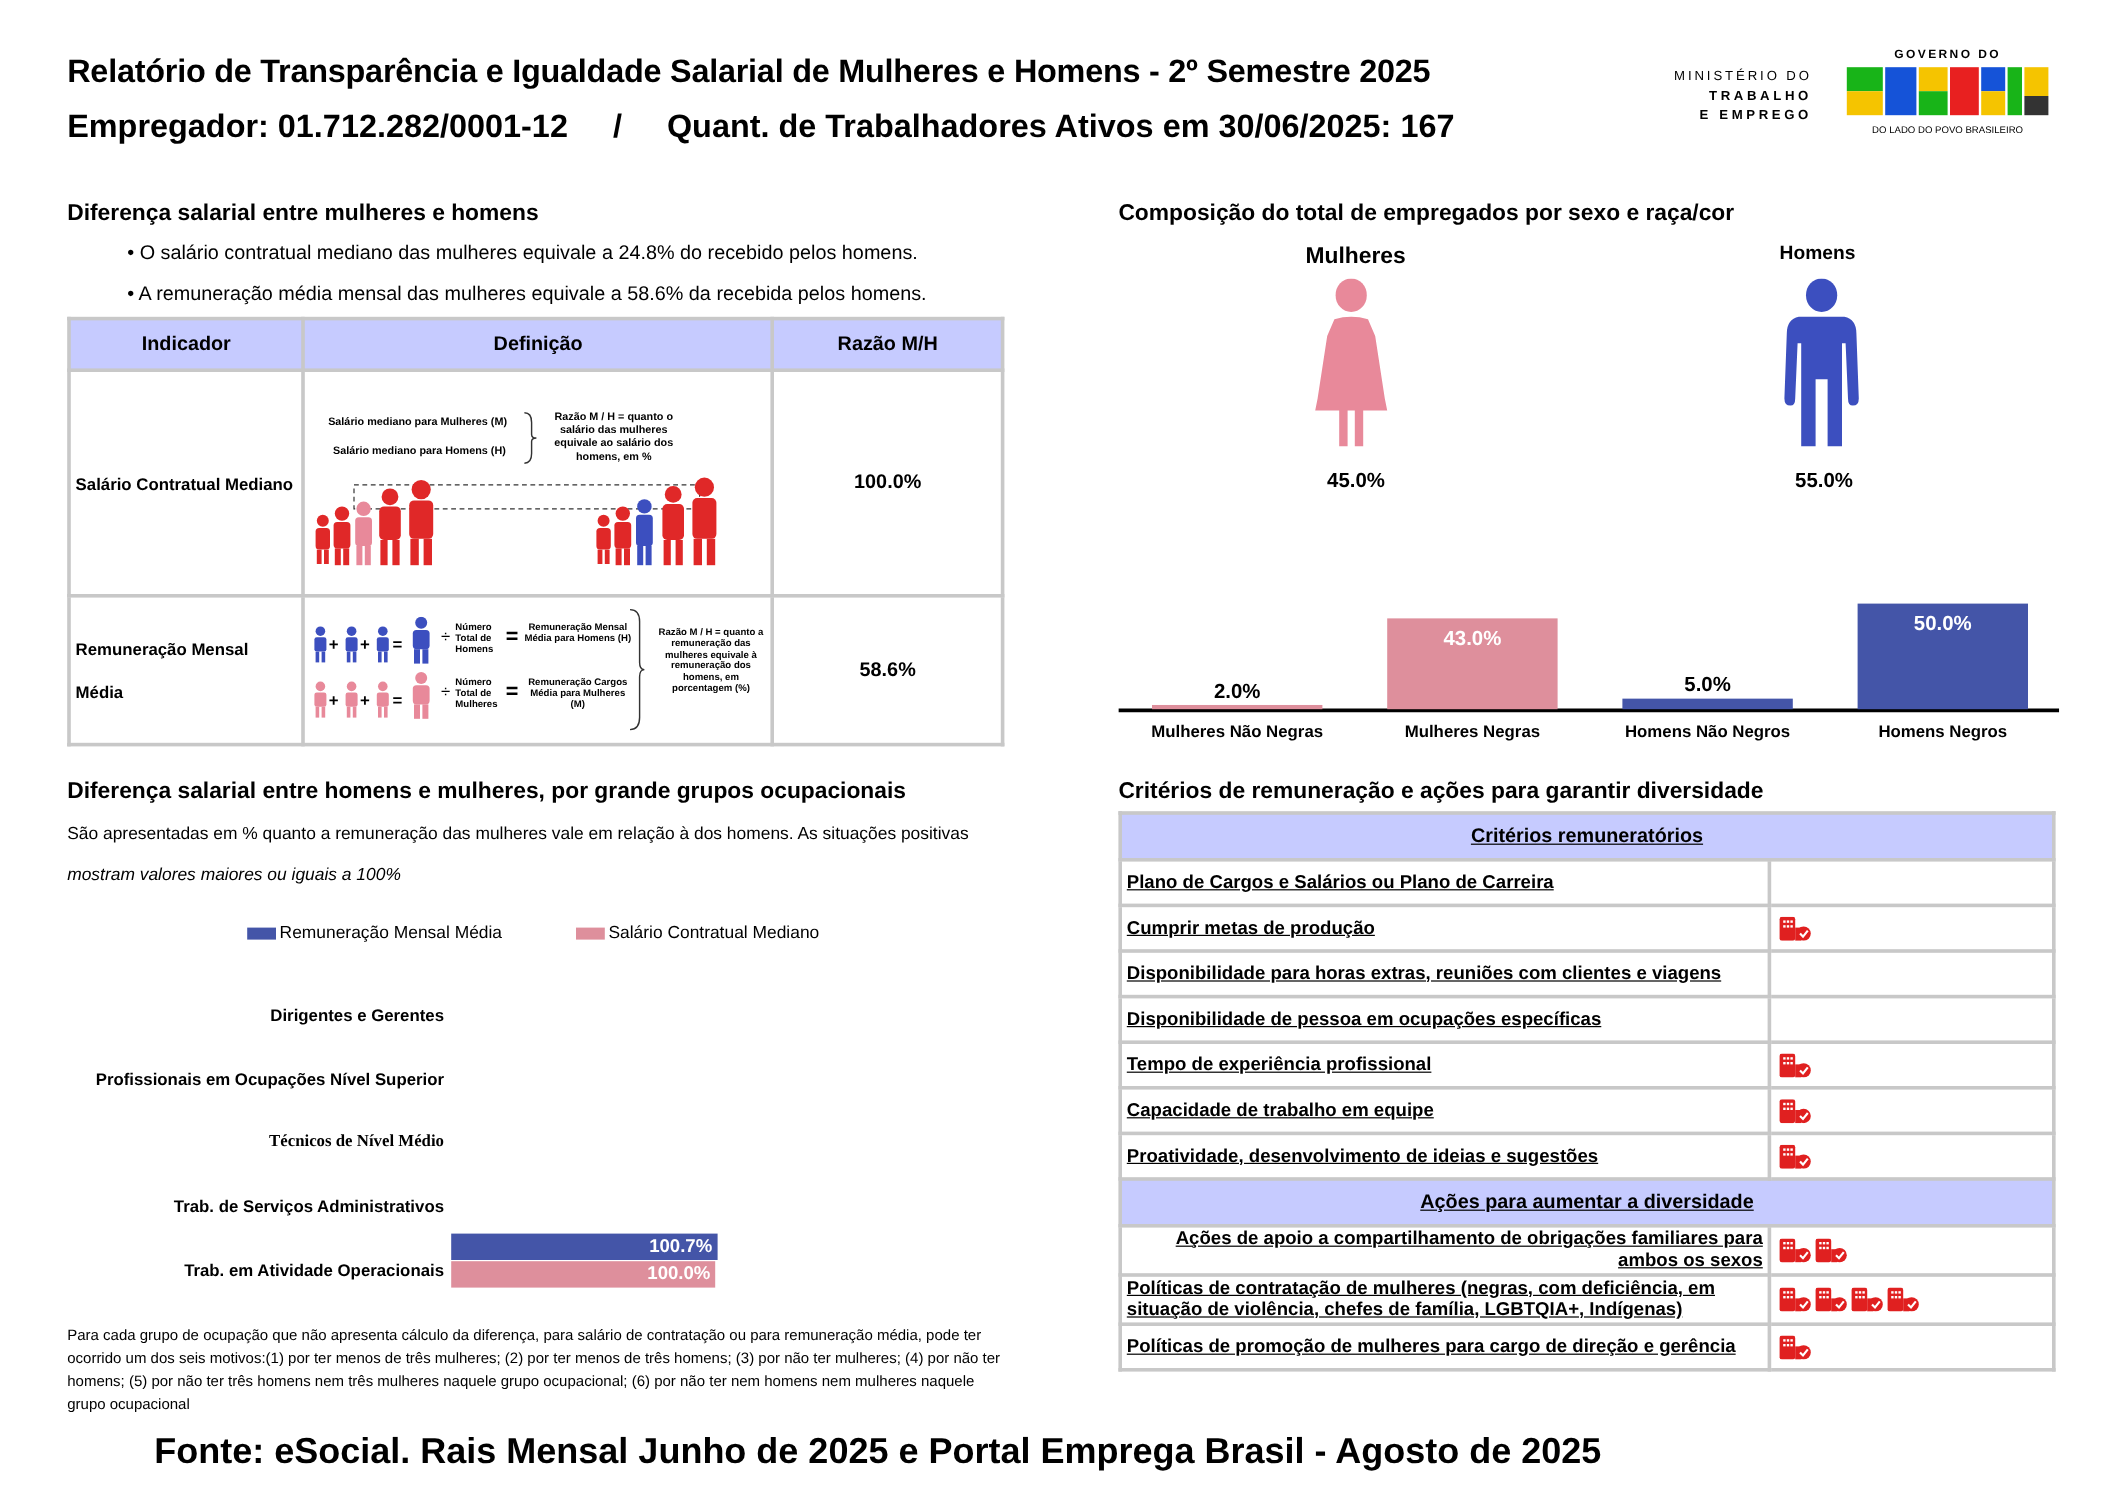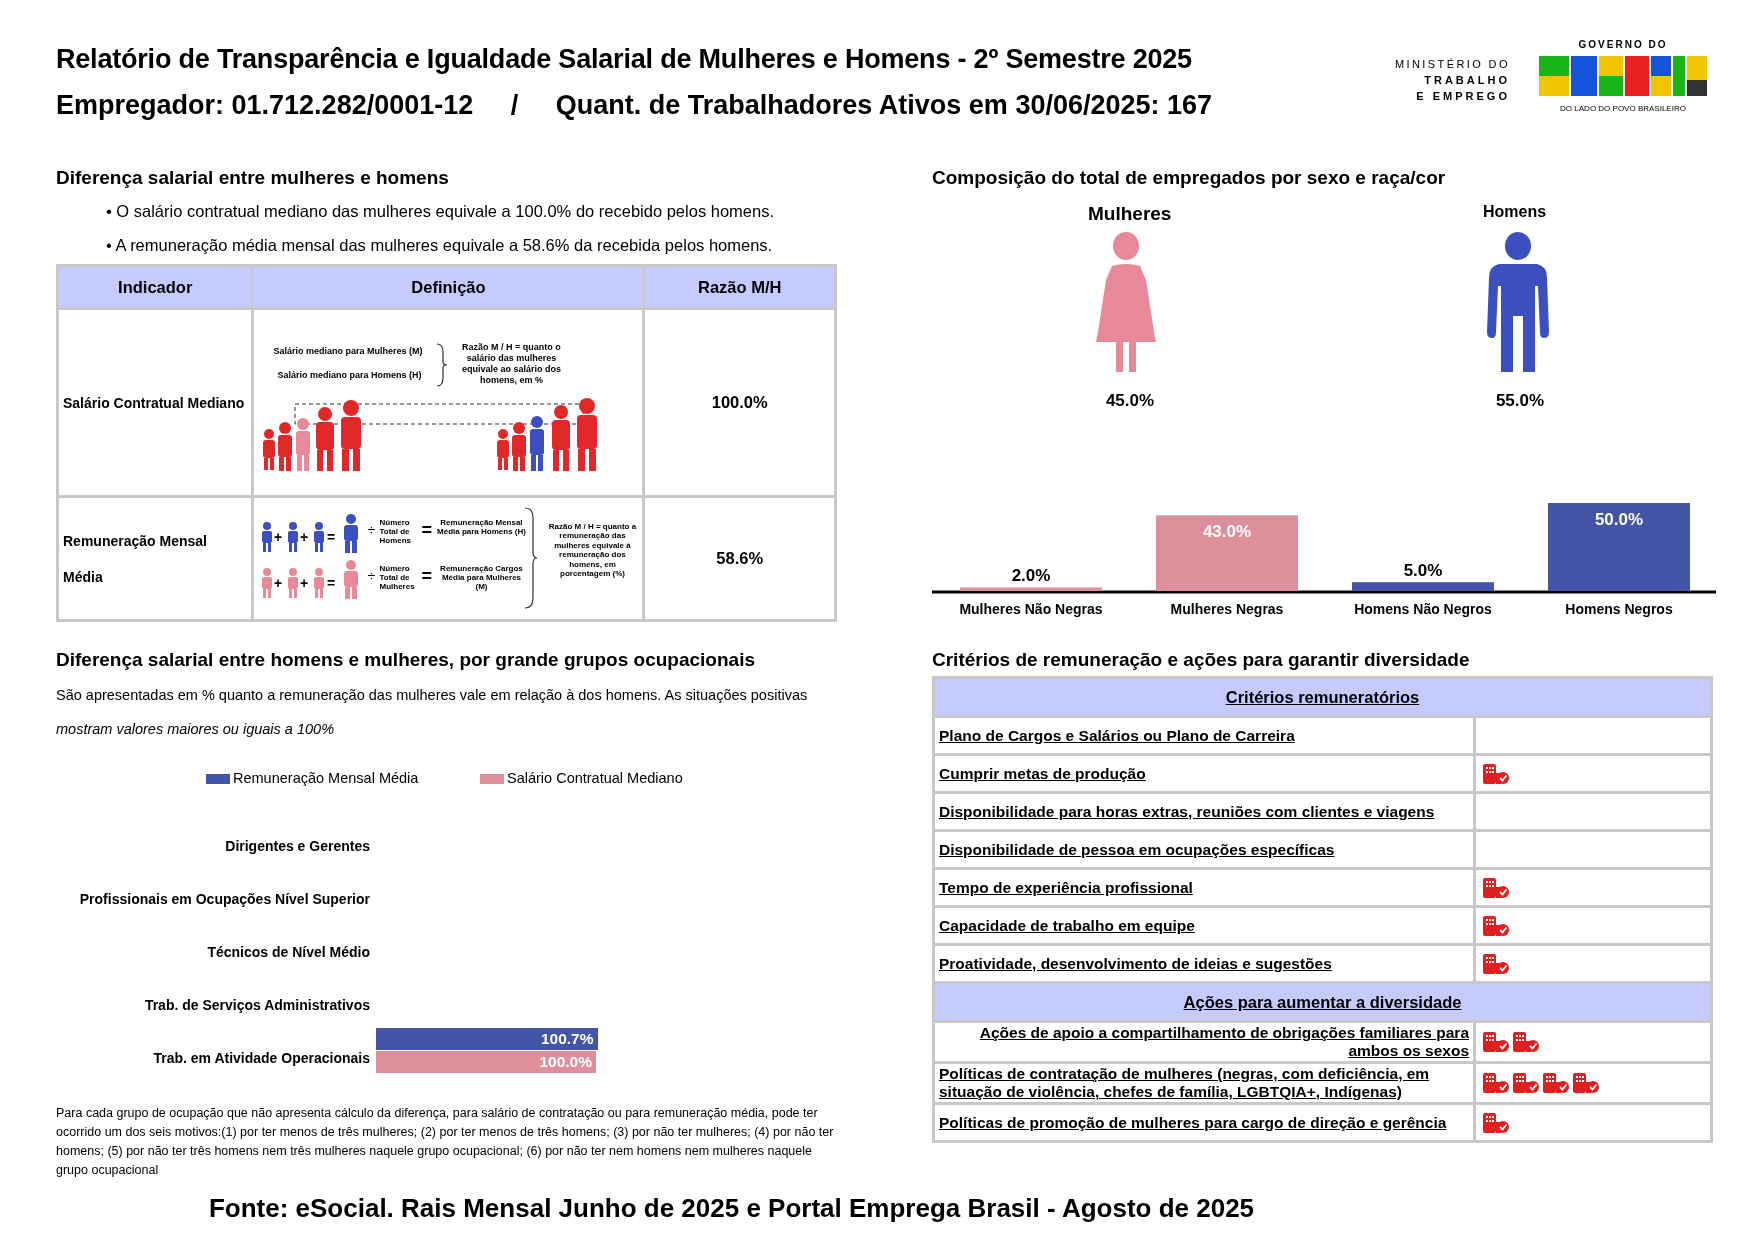--- a/index.html
+++ b/index.html
@@ -19,21 +19,21 @@
   table.ind td.val{font-size:16.5px;font-weight:bold;text-align:center;width:190px;}
   table.crit{border-collapse:collapse;position:absolute;left:932px;top:676px;width:781px;}
   table.crit td{border:3px solid #c8c8c8;font-size:15.5px;font-weight:bold;padding:0 4px;height:35px;text-decoration:underline;}
   table.crit td.hdr{background:#c6cbff;text-align:center;font-size:16.5px;height:36px;}
   table.crit td.ic{width:224px;padding-left:6px;}
   .bldg{display:inline-block;vertical-align:middle;margin-right:2px;}
   .legend{font-size:14.5px;}
   .sw{display:inline-block;width:24px;height:10px;vertical-align:middle;margin-right:3px;}
   .occ{font-size:14px;font-weight:bold;text-align:right;width:320px;left:50px;}
   .note{left:56px;top:1104px;width:790px;font-size:12.5px;line-height:19px;}
-  .footer{left:0;width:1463px;top:1193px;text-align:center;font-size:26px;font-weight:bold;}
+  .footer{left:0;width:1463px;top:1193px;text-align:center;font-size:30px;font-weight:bold;}
   .pct{font-size:17px;font-weight:bold;text-align:center;}
 </style>
 </head>
 <body>
 
 <div class="abs h-title">Relatório de Transparência e Igualdade Salarial de Mulheres e Homens - 2º Semestre 2025</div>
 <div class="abs h-sub">Empregador: 01.712.282/0001-12     /     Quant. de Trabalhadores Ativos em 30/06/2025: 167</div>
 <div class="abs mte">
   <div>MINISTÉRIO DO</div>
   <div><b>TRABALHO</b></div>
@@ -51,21 +51,21 @@
     <rect x="113" y="18" width="20" height="20" fill="#1553d8"></rect>
     <rect x="113" y="38" width="20" height="20" fill="#f5c400"></rect>
     <rect x="135" y="18" width="12" height="40" fill="#18b418"></rect>
     <rect x="149" y="18" width="20" height="24" fill="#f5c400"></rect>
     <rect x="149" y="42" width="20" height="16" fill="#333"></rect>
     <text x="85" y="73" text-anchor="middle" font-family="Liberation Sans, sans-serif" font-size="8">DO LADO DO POVO BRASILEIRO</text>
   </svg>
 </div>
 
 <div class="abs sec-title" style="left:56px;top:167px;">Diferença salarial entre mulheres e homens</div>
-<div class="abs bullet" style="left:106px;top:202px;">• O salário contratual mediano das mulheres equivale a 100.0% do recebido pelos homens.</div>
+<div class="abs bullet" style="left:106px;top:202px;">• O salário contratual mediano das mulheres equivale a 24.8% do recebido pelos homens.</div>
 <div class="abs bullet" style="left:106px;top:236px;">• A remuneração média mensal das mulheres equivale a 58.6% da recebida pelos homens.</div>
 
 <table class="ind">
   <tbody>
       <tr>
     <th>Indicador</th>
     <th>Definição</th>
     <th>Razão M/H</th>
   </tr>
   <tr style="height:188px;">
@@ -241,21 +241,21 @@
 <div class="abs" style="left:56px;top:721px;font-size:14.5px;font-style:italic;">mostram valores maiores ou iguais a 100%</div>
 <div class="abs legend" style="left:206px;top:770px;">
   <span class="sw" style="background:#4455a8;"></span><span>Remuneração Mensal Média</span>
 </div>
 <div class="abs legend" style="left:480px;top:770px;">
   <span class="sw" style="background:#de8f9c;"></span><span>Salário Contratual Mediano</span>
 </div>
 <div id="occ-chart">
     <div class="abs occ" style="top: 838px;">Dirigentes e Gerentes</div>
     <div class="abs occ" style="top: 891px;">Profissionais em Ocupações Nível Superior</div>
-    <div class="abs occ" style="top: 944px;">Técnicos de Nível Médio</div>
+    <div class="abs occ" style="top: 944px; font-family: Liberation Serif, serif;">Técnicos de Nível Médio</div>
     <div class="abs occ" style="top: 997px;">Trab. de Serviços Administrativos</div>
     <div class="abs occ" style="top: 1050px;">Trab. em Atividade Operacionais</div>
     <div class="abs" style="left: 376px; top: 1028px; width: 221.54px; height: 22px; background: rgb(68, 85, 168); color: rgb(255, 255, 255); font-weight: bold; font-size: 15.5px; text-align: right; line-height: 22px; padding-right: 4px; box-sizing: border-box;">100.7%</div>
     <div class="abs" style="left: 376px; top: 1051px; width: 220px; height: 22px; background: rgb(222, 143, 156); color: rgb(255, 255, 255); font-weight: bold; font-size: 15.5px; text-align: right; line-height: 22px; padding-right: 4px; box-sizing: border-box;">100.0%</div>
   </div>
 
 <div class="abs note">Para cada grupo de ocupação que não apresenta cálculo da diferença, para salário de contratação ou para remuneração média, pode ter ocorrido um dos seis motivos:(1) por ter menos de três mulheres; (2) por ter menos de três homens; (3) por não ter mulheres; (4) por não ter homens; (5) por não ter três homens nem três mulheres naquele grupo ocupacional; (6) por não ter nem homens nem mulheres naquele grupo ocupacional</div>
 
 <div class="abs sec-title" style="left:932px;top:649px;">Critérios de remuneração e ações para garantir diversidade</div>
 <table class="crit" id="crit-table">

